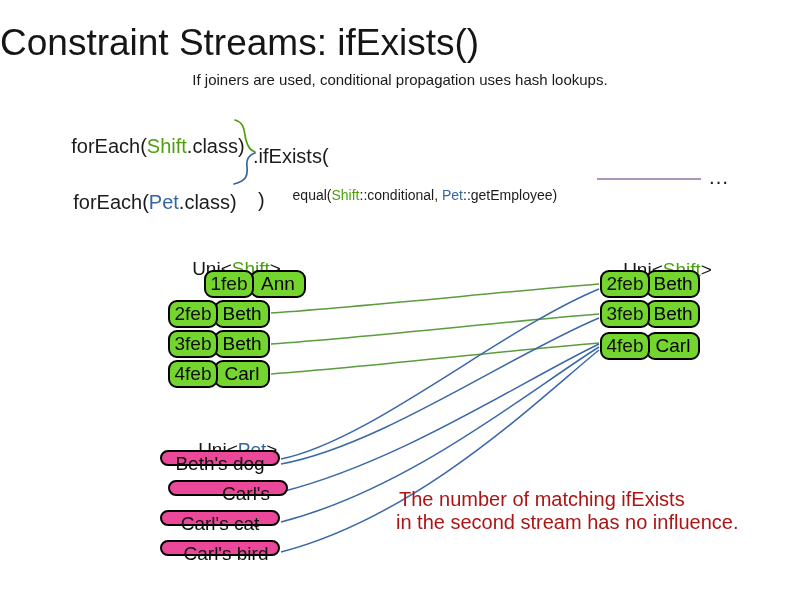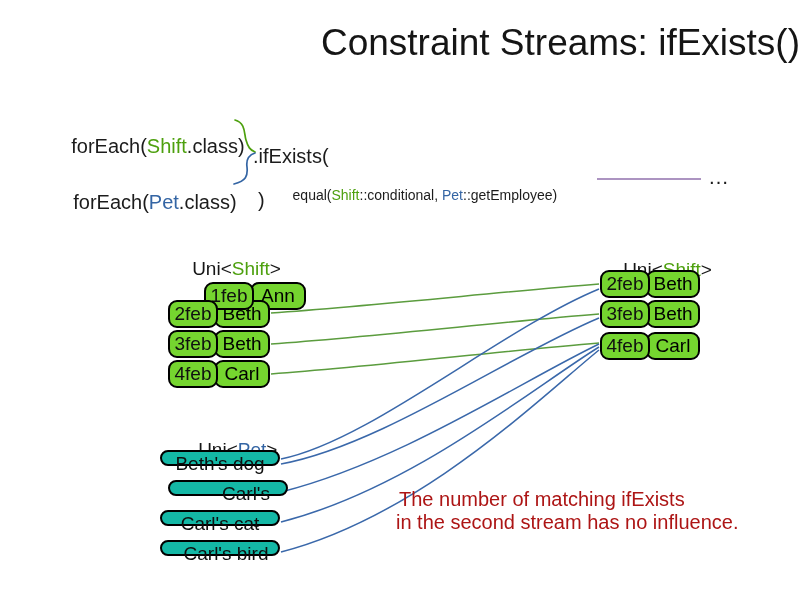--- a/index.html
+++ b/index.html
@@ -1,35 +1,35 @@
 <!DOCTYPE html>
 <html><head>
 <meta charset="utf-8">
 <style>
   html,body { margin:0; padding:0; background:#fff; }
   .stage { position:relative; width:800px; height:600px; background:#ffffff;
            font-family:"Liberation Sans", sans-serif; overflow:hidden; }
   .abs { position:absolute; }
-  .title { left:0; top:22px; width:800px; text-align:right;
+  .title { left:0; top:22px; width:800px; text-align:left;
            font-size:37px; color:#151515; letter-spacing:0; }
   .subtitle { left:0; top:71px; width:800px; text-align:center;
               font-size:15px; color:#1a1a1a; }
   .code { font-size:20px; color:#1c1c1c; white-space:pre; }
   .code-sm { font-size:14px; color:#1c1c1c; white-space:pre; }
   .cls-green { color:#4da00e; }
   .cls-blue  { color:#3465a4; }
   .tbl-label { font-size:19px; color:#161616; white-space:pre; }
   .srow { position:absolute; display:flex; height:28px; }
   .cell { box-sizing:border-box; height:28px; border:2px solid #000; border-radius:9px;
           background:#75d52f; font-size:19px; line-height:23px; text-align:center;
           color:#101010; }
   .cell.date { width:50px; position:relative; z-index:2; }
   .cell.name { margin-left:-4px; z-index:1; color:#000000; }
   .pet-cell { position:absolute; box-sizing:border-box; width:120px; height:16px;
-              border:2px solid #000; border-radius:14px; background:#14b8a6;
+              border:2px solid #000; border-radius:14px; background:#ec4899;
               font-size:19px; line-height:23px; text-align:center; color:#0e0e0e; }
   .note-line { font-size:20px; color:#ad1515; white-space:pre; }
   .ellipsis { font-size:21px; color:#1c1c1c; }
   svg.wires { position:absolute; left:0; top:0; pointer-events:none; }
 </style>
 </head>
 <body>
 
 <div class="stage">
 
@@ -45,38 +45,39 @@
     <path d="M271,374 C380,366 500,351 599,343" fill="none" stroke-width="1.5" stroke="#5b9c3e"></path>
 
     <path d="M281,459 C370,441 500,330 599,289" fill="none" stroke-width="1.5" stroke="#3a68aa"></path>
     <path d="M281,464 C380,446 510,355 599,318" fill="none" stroke-width="1.5" stroke="#3a68aa"></path>
     <path d="M281,492 C400,462 520,382 599,344" fill="none" stroke-width="1.5" stroke="#3a68aa"></path>
     <path d="M281,522 C410,489 530,390 599,347" fill="none" stroke-width="1.5" stroke="#3a68aa"></path>
     <path d="M281,552 C420,516 540,398 599,350" fill="none" stroke-width="1.5" stroke="#3a68aa"></path>
   </svg>
 
   <div class="abs title">Constraint Streams: ifExists()</div>
+  <div class="abs subtitle">If joiners are used, conditional propagation uses hash lookups.</div>
 
   <div class="abs code" style="left:49px; top:112px;">
     <span>forEach(</span><span class="cls-green">Shift</span><span>.class)</span>
   </div>
   <div class="abs code" style="left:51px; top:168px;">
     <span>forEach(</span><span class="cls-blue">Pet</span><span>.class)</span>
   </div>
   <div class="abs code" style="left:253px; top:145px;">.ifExists(</div>
   <div class="abs code-sm" style="left:277px; top:171px;">
     <span>equal(</span><span class="cls-green">Shift</span><span>::conditional, </span><span class="cls-blue">Pet</span><span>::getEmployee)</span>
   </div>
   <div class="abs code" style="left:258px; top:189px;">)</div>
   <div class="abs ellipsis" style="left:708px; top:165px;">…</div>
 
   <div class="abs tbl-label" style="left:171px; top:236px;">
     <span>Uni&lt;</span><span class="cls-green">Shift</span><span>&gt;</span>
   </div>
-  <div class="srow" style="left:168px; top:282px;padding-left:36px;">
+  <div class="srow" style="left:168px; top:270px;padding-left:36px;">
     <div class="cell date">1feb</div>
     <div class="cell name" style="width:56px;">Ann</div>
   </div>
   <div class="srow" style="left:168px; top:300px;">
     <div class="cell date">2feb</div>
     <div class="cell name" style="width:56px;">Beth</div>
   </div>
   <div class="srow" style="left:168px; top:330px;">
     <div class="cell date">3feb</div>
     <div class="cell name" style="width:56px;">Beth</div>

